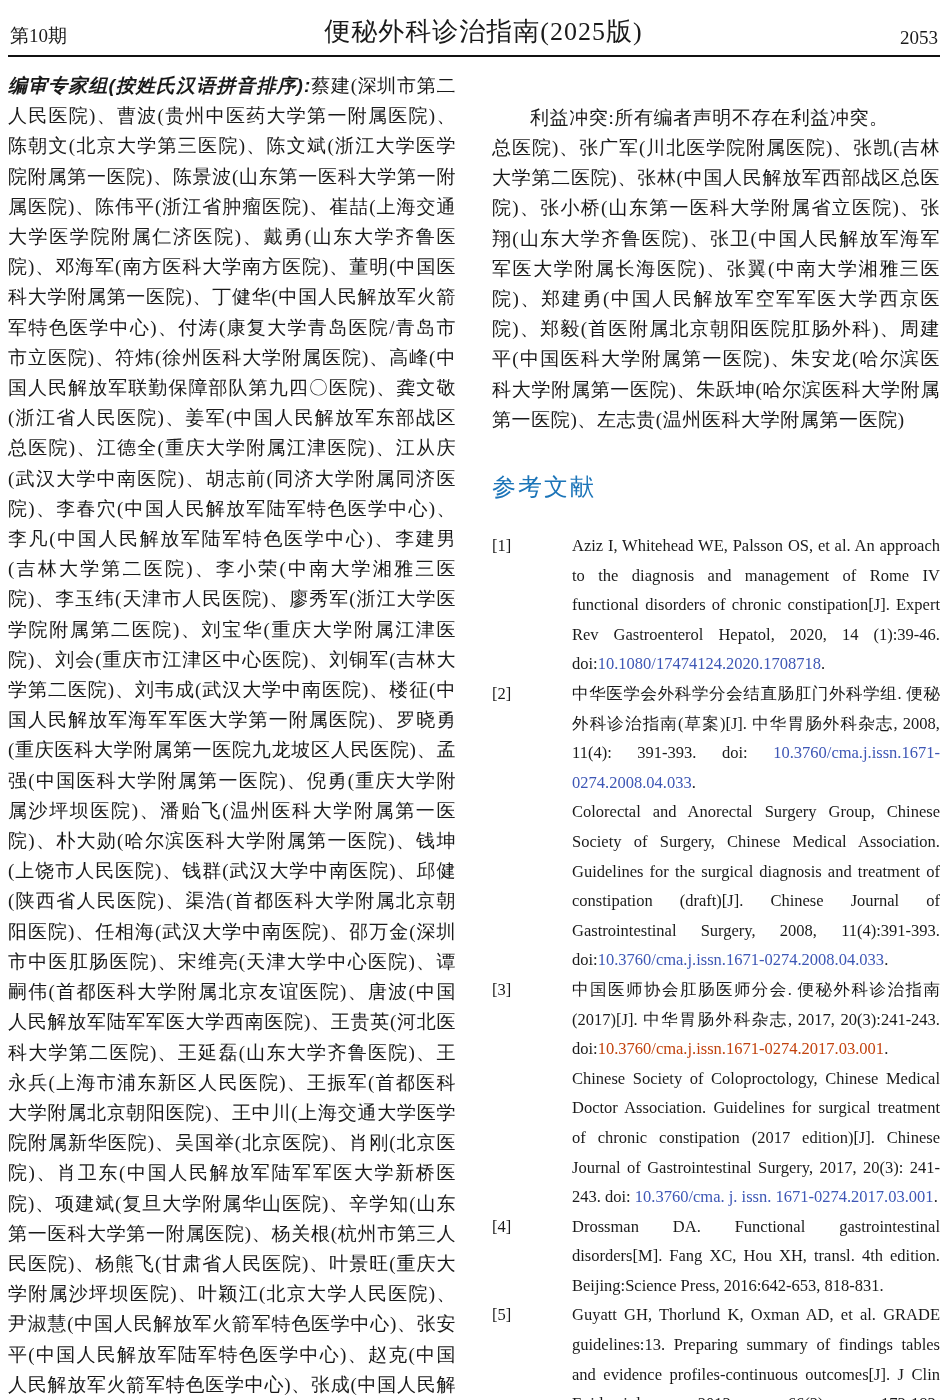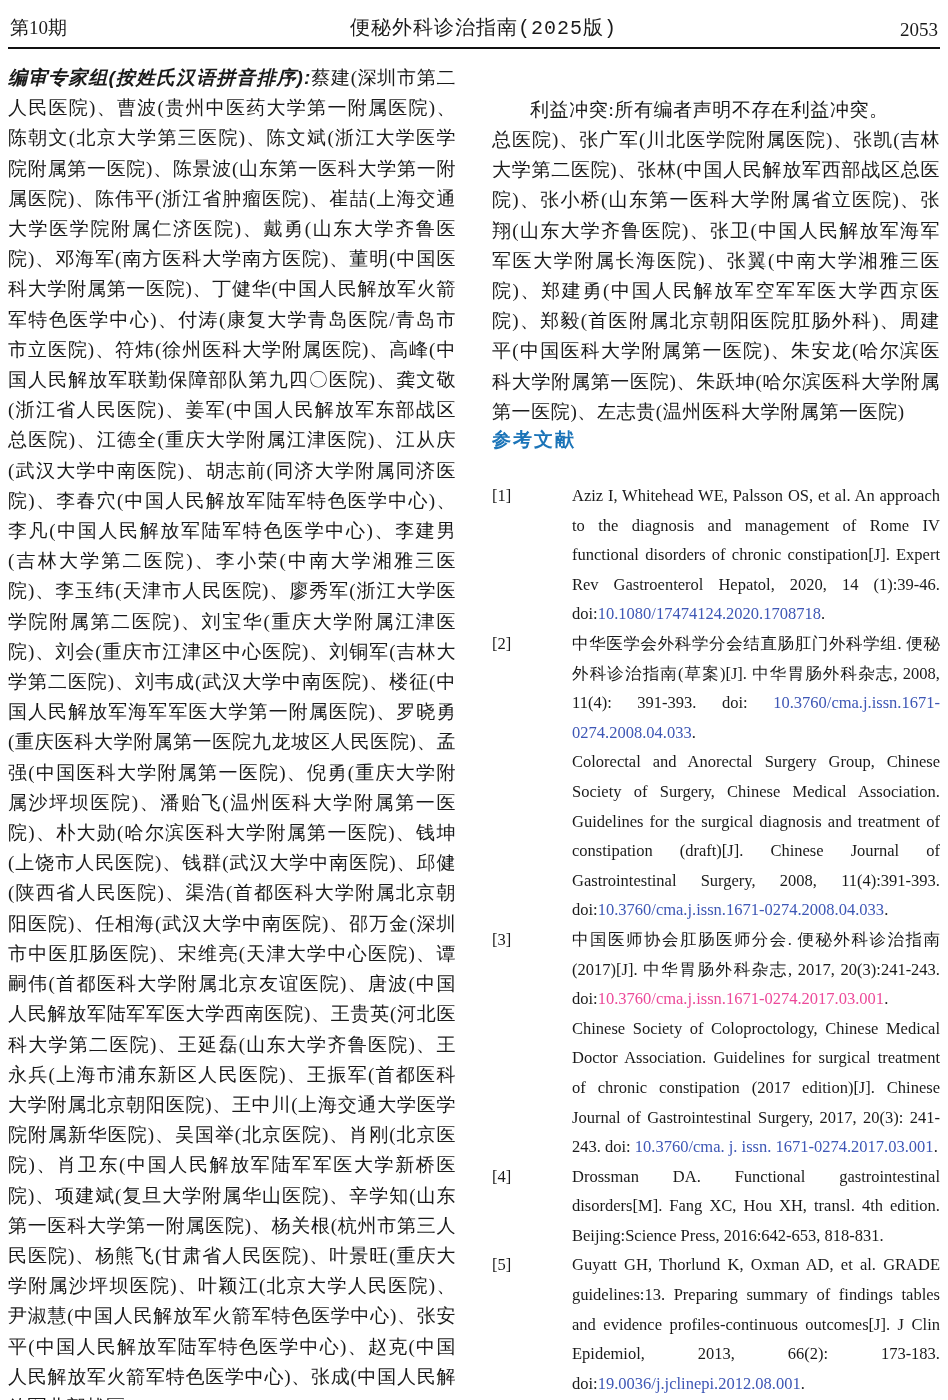--- a/index.html
+++ b/index.html
@@ -11,21 +11,21 @@
   .page { width: 948px; height: 1400px; padding: 10px 8px 0 8px; position: relative; }
 
   
   .header {
     display: flex; justify-content: space-between; align-items: flex-end;
     padding: 4px 2px 6px 2px;
     font-size: 19px;
     border-bottom: 2.5px solid #111;
     text-align: center;
   }
-  .header .title { font-size: 20px; letter-spacing: 1px; font-family: Liberation Mono, monospace; }
+  .header .title { font-size: 26px; letter-spacing: 1px; }
 
   
   .columns { display: flex; gap: 36px; margin-top: 14px; }
   .col { width: 448px; flex: 0 0 448px; }
 
   .cjk {
     font-size: 19px;
     line-height: 30.2px;
     text-align: justify;
     text-justify: inter-character;
@@ -39,24 +39,25 @@
   }
 
   .conflict {
     text-indent: 2em;
     margin-top: 32px;
     font-size: 19px;
     line-height: 30px;
   }
 
   .ref-head {
+    margin-top: 36px;
     margin-bottom: 28px;
     font-family: "Liberation Sans", "DejaVu Sans", sans-serif;
-    font-weight: bold;
-    font-size: 19px;
+    font-weight: normal;
+    font-size: 24px;
     letter-spacing: 2px;
   }
 
   
   .ref-list { font-size: 16.5px; line-height: 29.6px; }
   .ref-item { position: relative; padding-left: 36px; text-align: justify; }
   .ref-num { position: absolute; left: 0; top: 0; }
   .ref-block { text-align: justify; margin-left: 44px; }
   .doi-link { cursor: pointer; }
 </style>
@@ -86,21 +87,21 @@
             <span class="ref-num">[1]</span>
             <p class="ref-block"><span>Aziz I, Whitehead WE, Palsson OS, et al. An approach to the diagnosis and management of Rome IV functional disorders of chronic constipation[J]. Expert Rev Gastroenterol Hepatol, 2020, 14 (1):39-46. doi:</span><span class="doi-link" style="color: rgb(61, 86, 181);">10.1080/17474124.2020.1708718</span><span>.</span></p>
           </div>
           <div class="ref-item">
             <span class="ref-num">[2]</span>
             <p class="ref-block"><span>中华医学会外科学分会结直肠肛门外科学组. 便秘外科诊治指南(草案)[J]. 中华胃肠外科杂志, 2008, 11(4): 391-393. doi: </span><span class="doi-link" style="color: rgb(61, 86, 181);">10.3760/cma.j.issn.1671-0274.2008.04.033</span><span>.</span></p>
             <p class="ref-block"><span>Colorectal and Anorectal Surgery Group, Chinese Society of Surgery, Chinese Medical Association. Guidelines for the surgical diagnosis and treatment of constipation (draft)[J]. Chinese Journal of Gastrointestinal Surgery, 2008, 11(4):391-393. doi:</span><span class="doi-link" style="color: rgb(61, 86, 181);">10.3760/cma.j.issn.1671-0274.2008.04.033</span><span>.</span></p>
           </div>
           <div class="ref-item">
             <span class="ref-num">[3]</span>
-            <p class="ref-block"><span>中国医师协会肛肠医师分会. 便秘外科诊治指南(2017)[J]. 中华胃肠外科杂志, 2017, 20(3):241-243. doi:</span><span class="doi-link" style="color: #ec4899;">10.3760/cma.j.issn.1671-0274.2017.03.001</span><span>.</span></p>
+            <p class="ref-block"><span>中国医师协会肛肠医师分会. 便秘外科诊治指南(2017)[J]. 中华胃肠外科杂志, 2017, 20(3):241-243. doi:</span><span class="doi-link" style="color: #c2410c;">10.3760/cma.j.issn.1671-0274.2017.03.001</span><span>.</span></p>
             <p class="ref-block"><span>Chinese Society of Coloproctology, Chinese Medical Doctor Association. Guidelines for surgical treatment of chronic constipation (2017 edition)[J]. Chinese Journal of Gastrointestinal Surgery, 2017, 20(3): 241-243. doi: </span><span class="doi-link" style="color: rgb(61, 86, 181);">10.3760/cma. j. issn. 1671-0274.2017.03.001</span><span>.</span></p>
           </div>
           <div class="ref-item">
             <span class="ref-num">[4]</span>
             <p class="ref-block"><span>Drossman DA. Functional gastrointestinal disorders[M]. Fang XC, Hou XH, transl. 4th edition. Beijing:Science Press, 2016:642-653, 818-831.</span></p>
           </div>
           <div class="ref-item">
             <span class="ref-num">[5]</span>
             <p class="ref-block"><span>Guyatt GH, Thorlund K, Oxman AD, et al. GRADE guidelines:13. Preparing summary of findings tables and evidence profiles-continuous outcomes[J]. J Clin Epidemiol, 2013, 66(2): 173-183. doi:</span><span class="doi-link" style="color: rgb(61, 86, 181);">19.0036/j.jclinepi.2012.08.001</span><span>.</span></p>
           </div>

